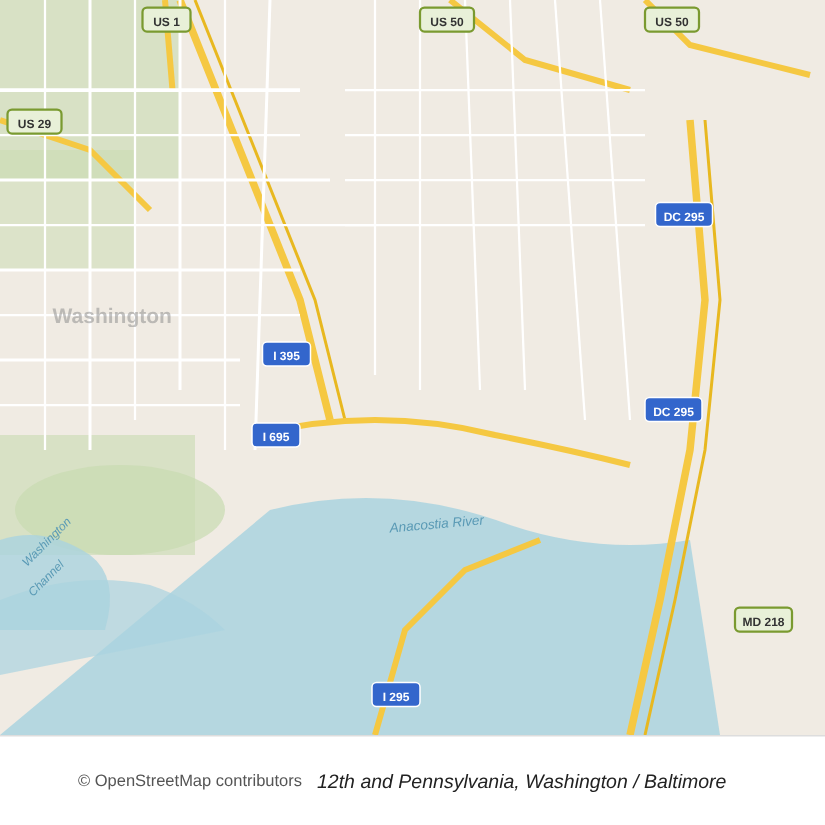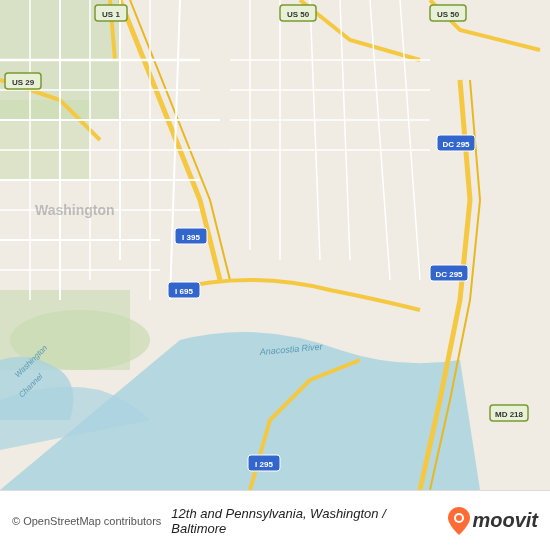--- a/index.html
+++ b/index.html
@@ -68,20 +68,21 @@
       border-top: 1px solid #ddd;
       display: flex;
       align-items: center;
       padding: 0 12px;
       justify-content: space-between;
     }
 
     #attribution {
       font-size: 11px;
       color: #555;
+      margin-left: 40px;
     }
 
     #location-text {
       font-size: 13px;
       color: #222;
       flex: 1;
       padding: 0 10px;
       font-style: italic;
     }
 
@@ -202,21 +203,13 @@
 
     <text x="35" y="215" fill="#888" font-size="14" font-weight="bold" opacity="0.5">Washington</text>
   </svg>
 
   
 </div>
 
 <div id="bottom-bar">
   <span id="attribution">© OpenStreetMap contributors</span>
   <span id="location-text">12th and Pennsylvania, Washington / Baltimore</span>
-  <div id="moovit-logo">
-    <svg id="moovit-pin" viewBox="0 0 22 28" xmlns="http://www.w3.org/2000/svg">
-      <path d="M11 0C4.925 0 0 4.925 0 11C0 18 11 28 11 28C11 28 22 18 22 11C22 4.925 17.075 0 11 0Z" fill="#FF6B35"></path>
-      <circle cx="11" cy="11" r="5" fill="white"></circle>
-      <circle cx="11" cy="11" r="3" fill="#FF6B35"></circle>
-    </svg>
-    <span id="moovit-word">moovit</span>
-  </div>
 </div>
 
 </body></html>

